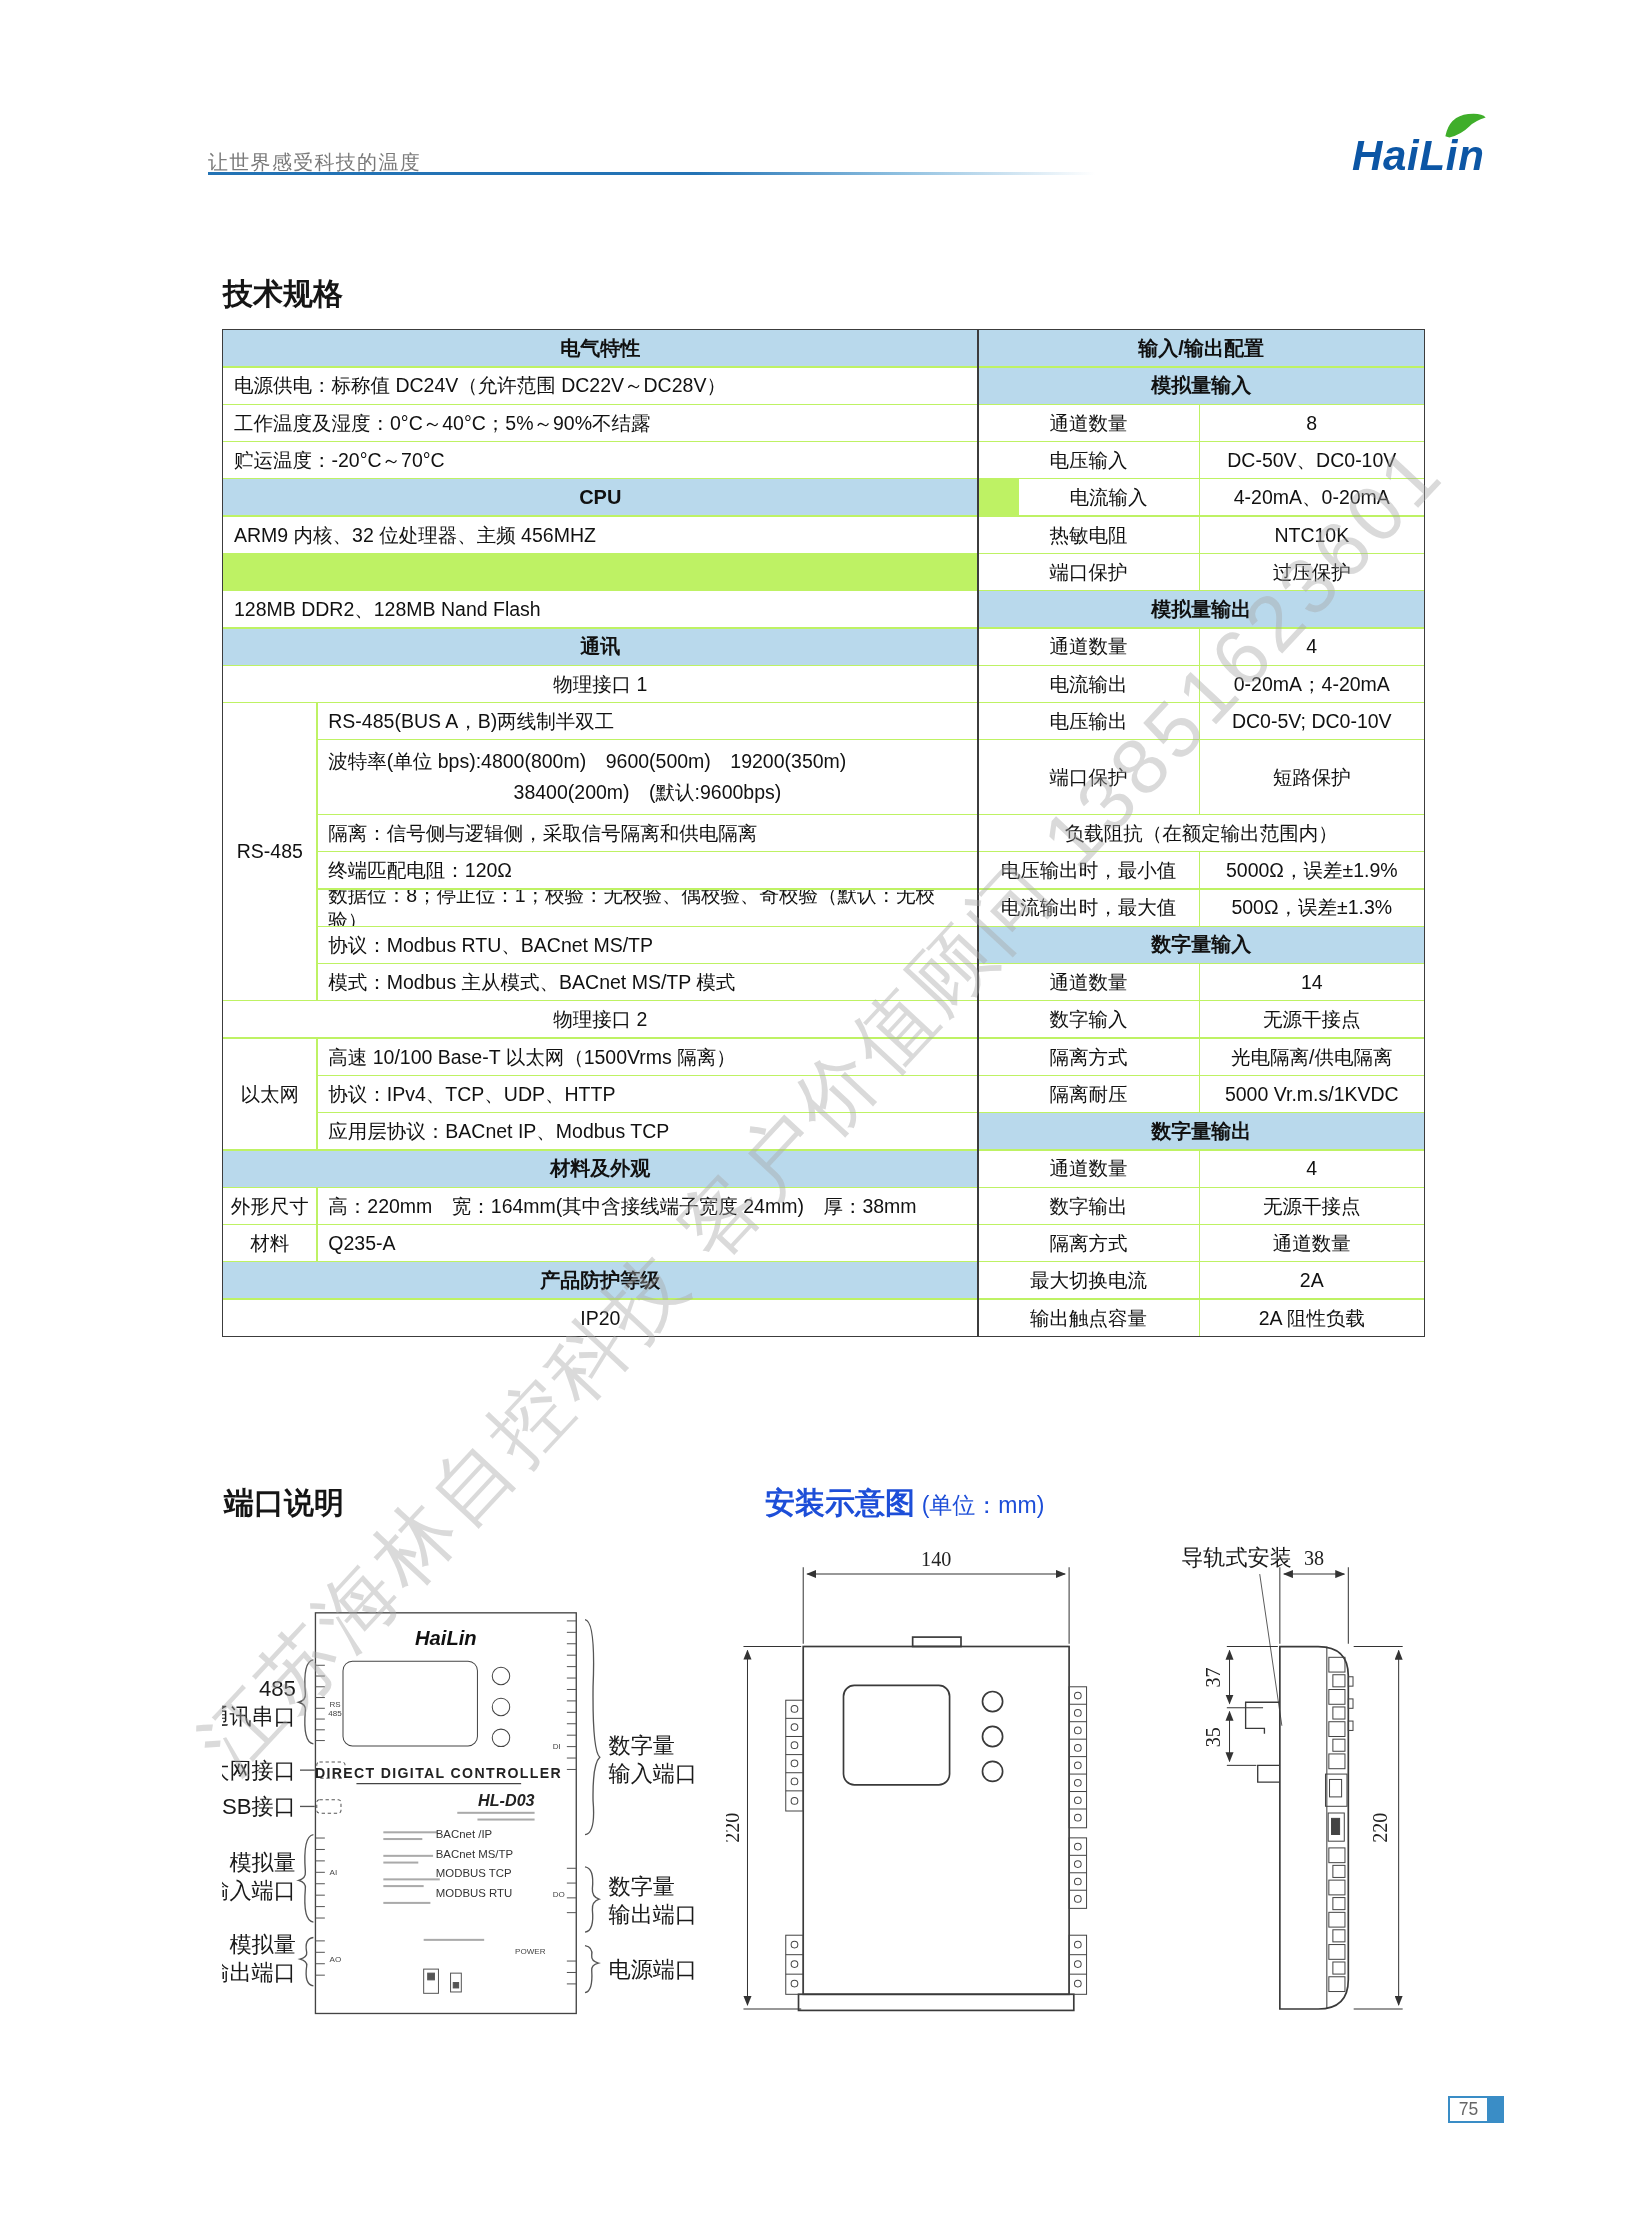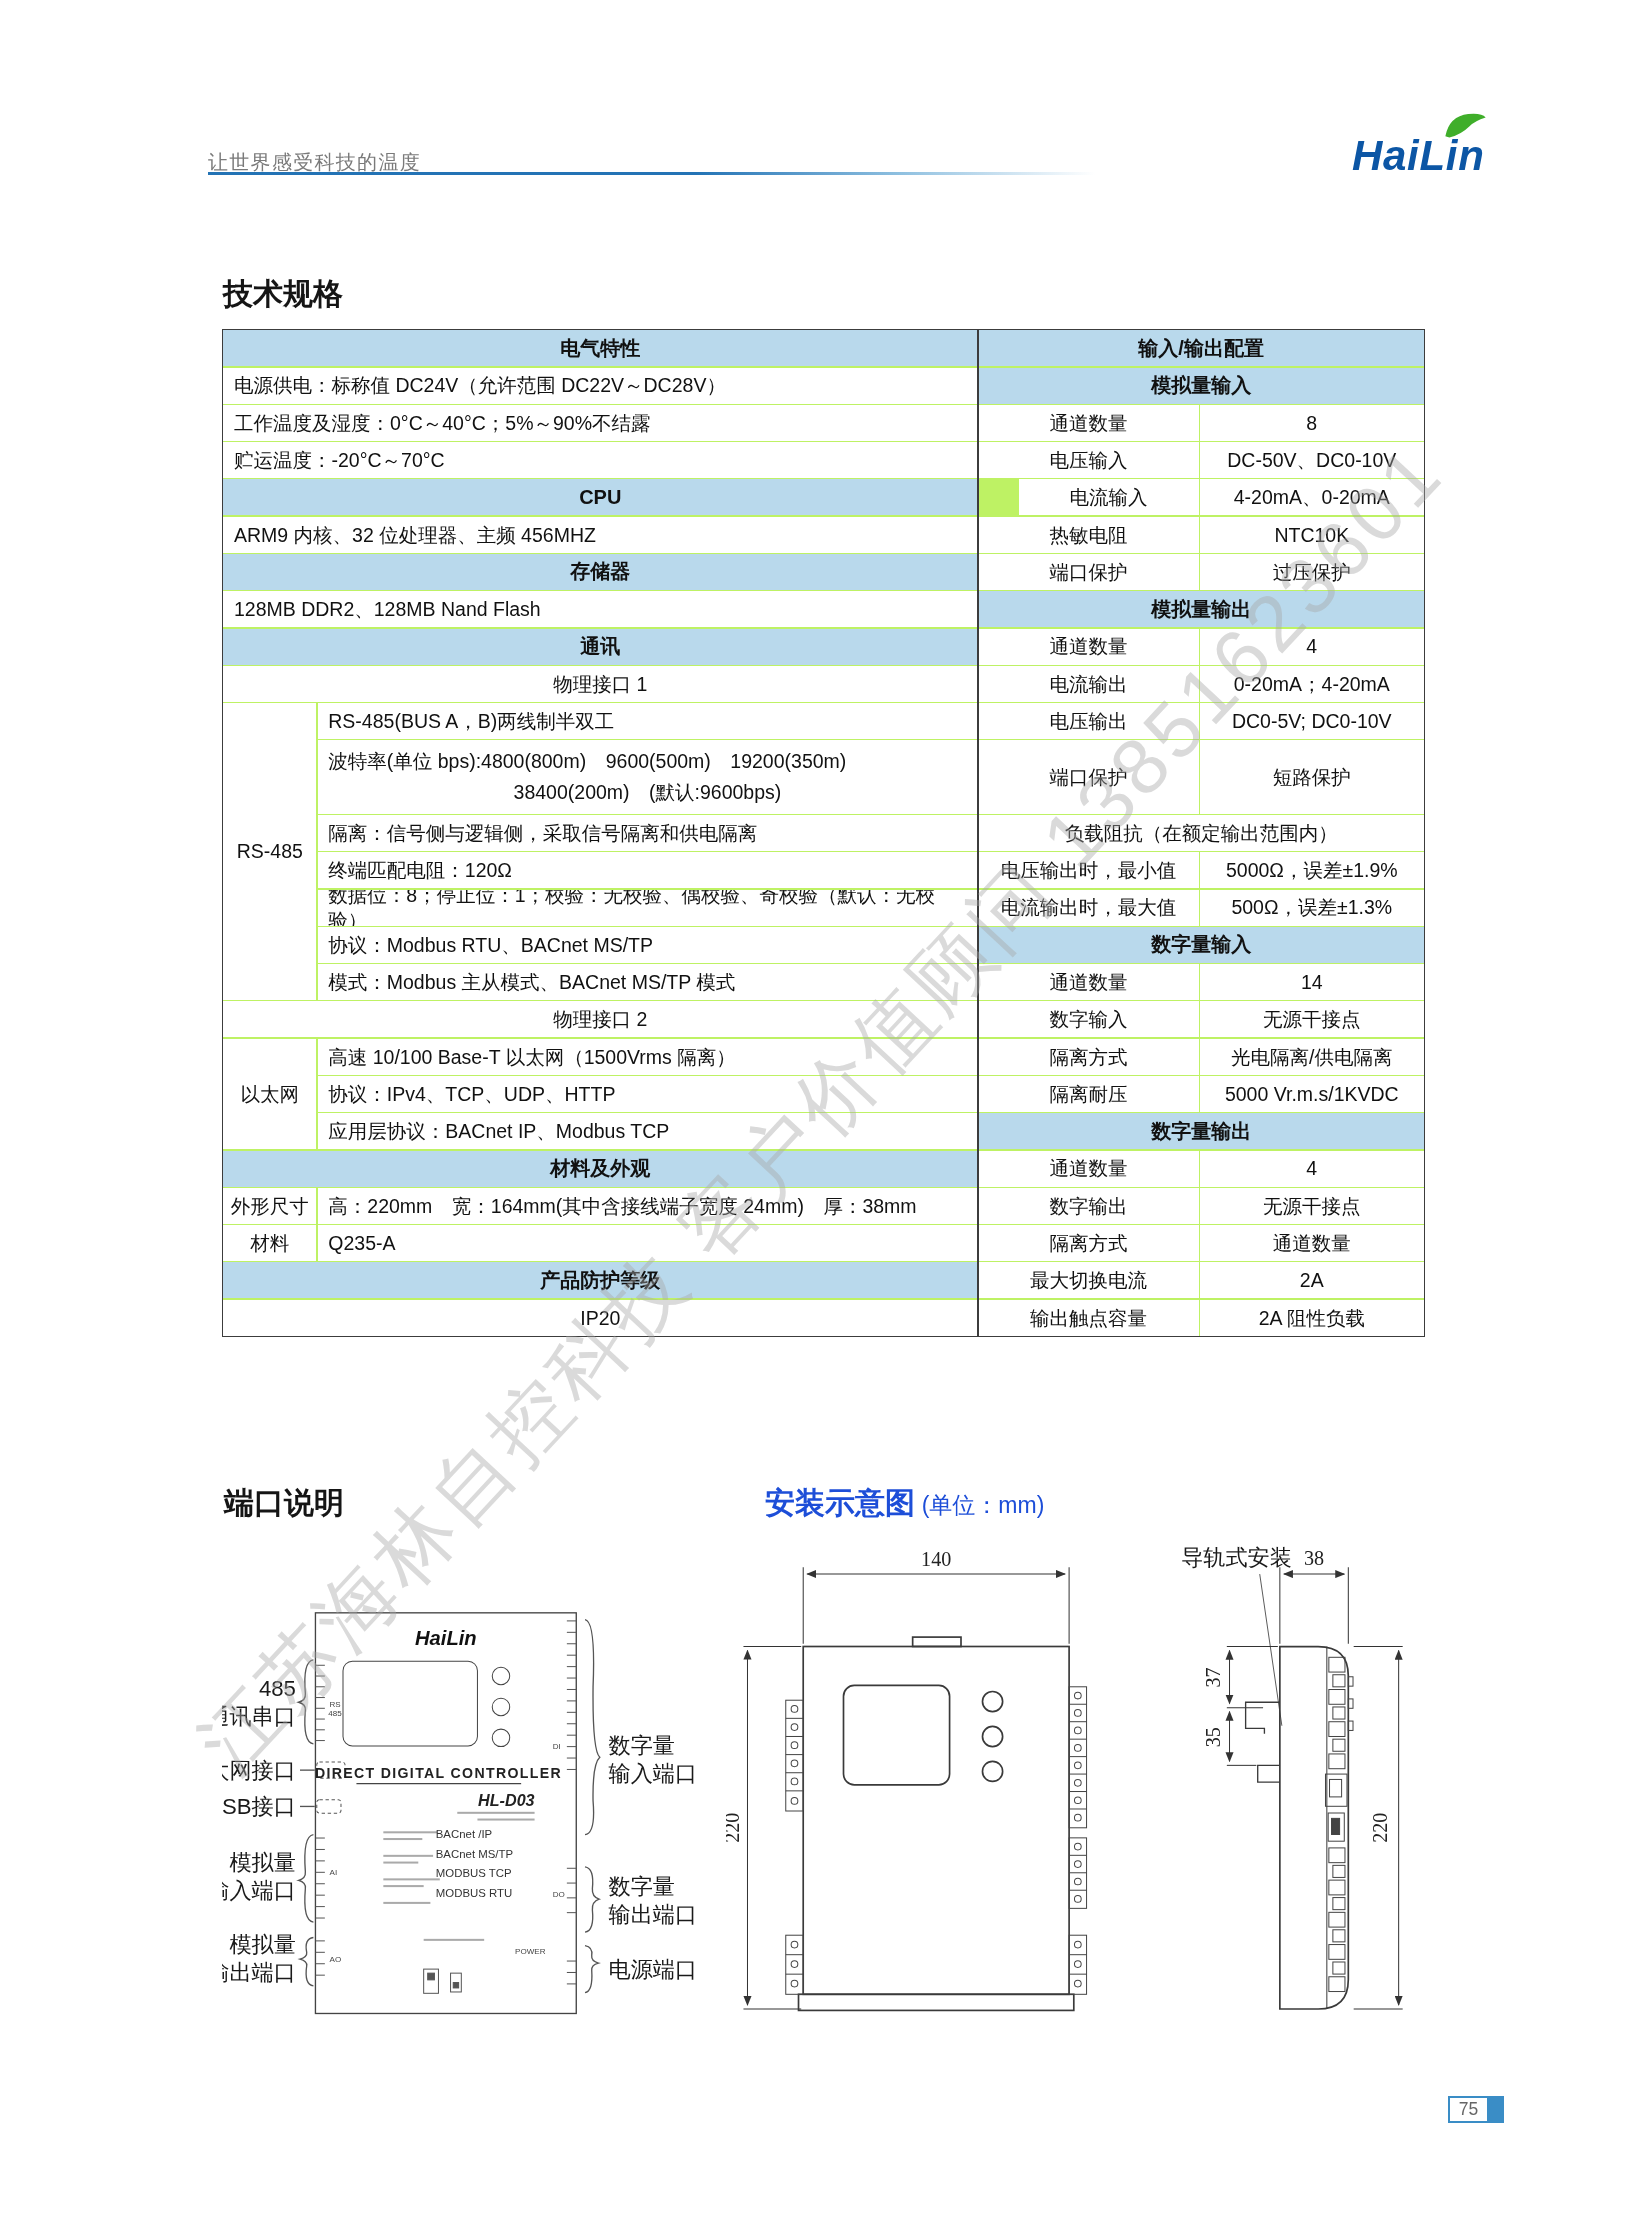--- a/index.html
+++ b/index.html
@@ -67,21 +67,20 @@
   <div class="h-spec">技术规格</div>
 
   <div class="table-wrap">
     <div class="grid" id="left-grid">
         <div class="cell h" style="grid-area: 1 / 1 / auto / -1;">电气特性</div>
         <div class="cell r" style="grid-area: 2 / 1 / auto / -1;">电源供电：标称值 DC24V（允许范围 DC22V～DC28V）</div>
         <div class="cell r" style="grid-area: 3 / 1 / auto / -1;">工作温度及湿度：0°C～40°C；5%～90%不结露</div>
         <div class="cell r" style="grid-area: 4 / 1 / auto / -1;">贮运温度：-20°C～70°C</div>
         <div class="cell h" style="grid-area: 5 / 1 / auto / -1;">CPU</div>
         <div class="cell r" style="grid-area: 6 / 1 / auto / -1;">ARM9 内核、32 位处理器、主频 456MHZ</div>
-        <div class="cell h" style="grid-area: 7 / 1 / auto / -1;">存储器</div>
         <div class="cell r" style="grid-area: 8 / 1 / auto / -1;">128MB DDR2、128MB Nand Flash</div>
         <div class="cell h" style="grid-area: 9 / 1 / auto / -1;">通讯</div>
         <div class="cell c" style="grid-area: 10 / 1 / auto / -1;">物理接口 1</div>
         <div class="cell g" style="grid-area: 11 / 1 / span 8;">RS-485</div>
         <div class="cell s" style="grid-area: 11 / 2;">RS-485(BUS A，B)两线制半双工</div>
         <div class="cell s2" style="grid-area: 12 / 2 / span 2;">
           <div class="l1">波特率(单位 bps):4800(800m)　9600(500m)　19200(350m)</div>
           <div class="l2">38400(200m)　(默认:9600bps)</div>
         </div>
         <div class="cell s" style="grid-area: 14 / 2;">隔离：信号侧与逻辑侧，采取信号隔离和供电隔离</div>

